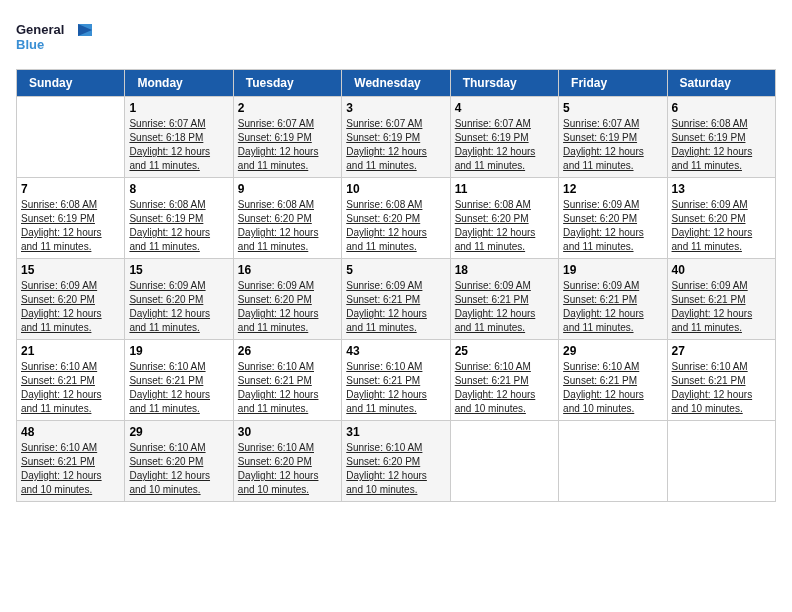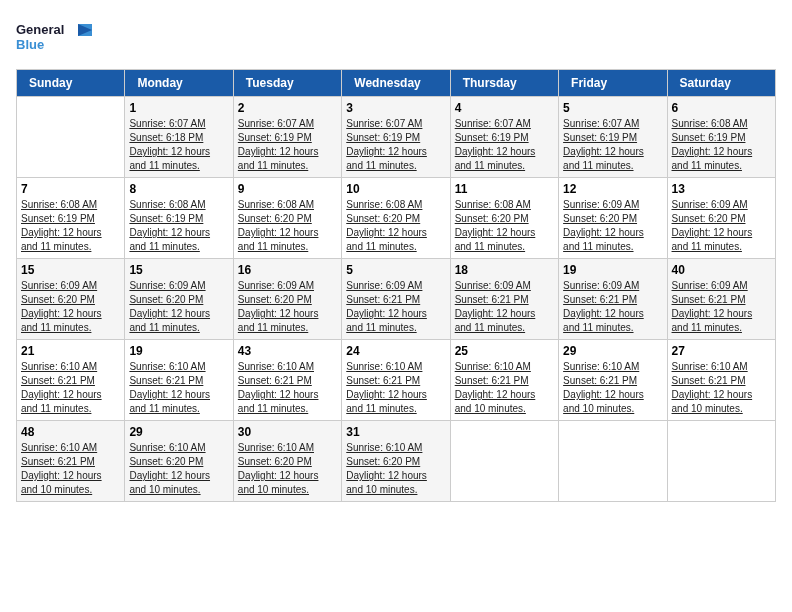--- a/index.html
+++ b/index.html
@@ -196,25 +196,25 @@
       <tr>
         <td>
           <span class="day-number">21</span>
           <div class="day-info">Sunrise: 6:10 AM<br>Sunset: 6:21 PM<br>Daylight: 12 hours and 11 minutes.</div>
         </td>
         <td>
           <span class="day-number">19</span>
           <div class="day-info">Sunrise: 6:10 AM<br>Sunset: 6:21 PM<br>Daylight: 12 hours and 11 minutes.</div>
         </td>
         <td>
+          <span class="day-number">26</span>
+          <div class="day-info">Sunrise: 6:10 AM<br>Sunset: 6:21 PM<br>Daylight: 12 hours and 11 minutes.</div>
+        </td>
+        <td>
           <span class="day-number">43</span>
-          <div class="day-info">Sunrise: 6:10 AM<br>Sunset: 6:21 PM<br>Daylight: 12 hours and 11 minutes.</div>
-        </td>
-        <td>
-          <span class="day-number">24</span>
           <div class="day-info">Sunrise: 6:10 AM<br>Sunset: 6:21 PM<br>Daylight: 12 hours and 11 minutes.</div>
         </td>
         <td>
           <span class="day-number">25</span>
           <div class="day-info">Sunrise: 6:10 AM<br>Sunset: 6:21 PM<br>Daylight: 12 hours and 10 minutes.</div>
         </td>
         <td>
           <span class="day-number">29</span>
           <div class="day-info">Sunrise: 6:10 AM<br>Sunset: 6:21 PM<br>Daylight: 12 hours and 10 minutes.</div>
         </td>

